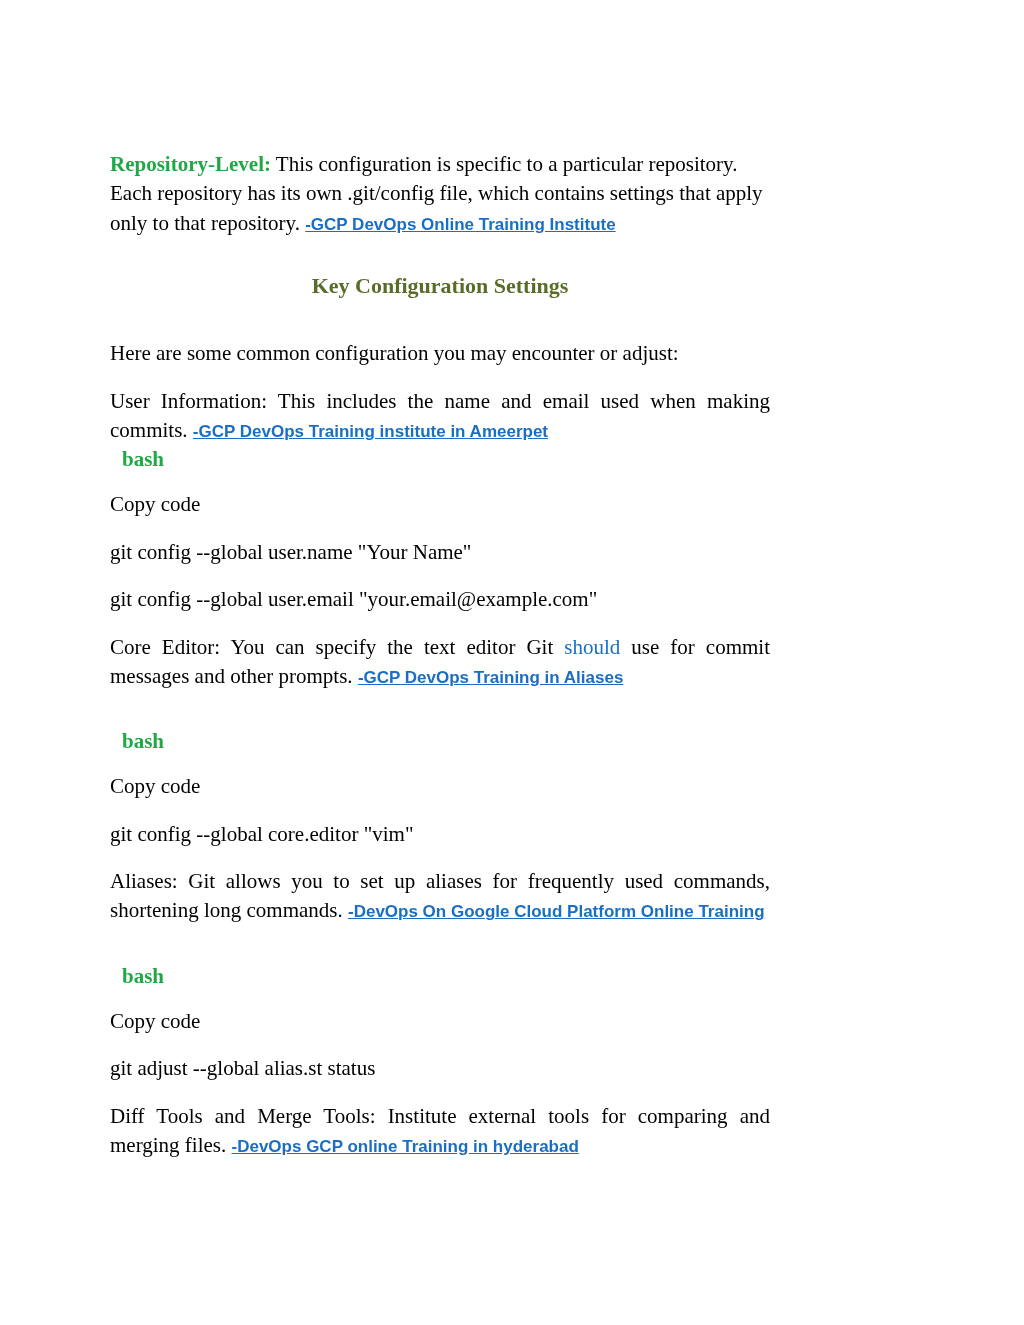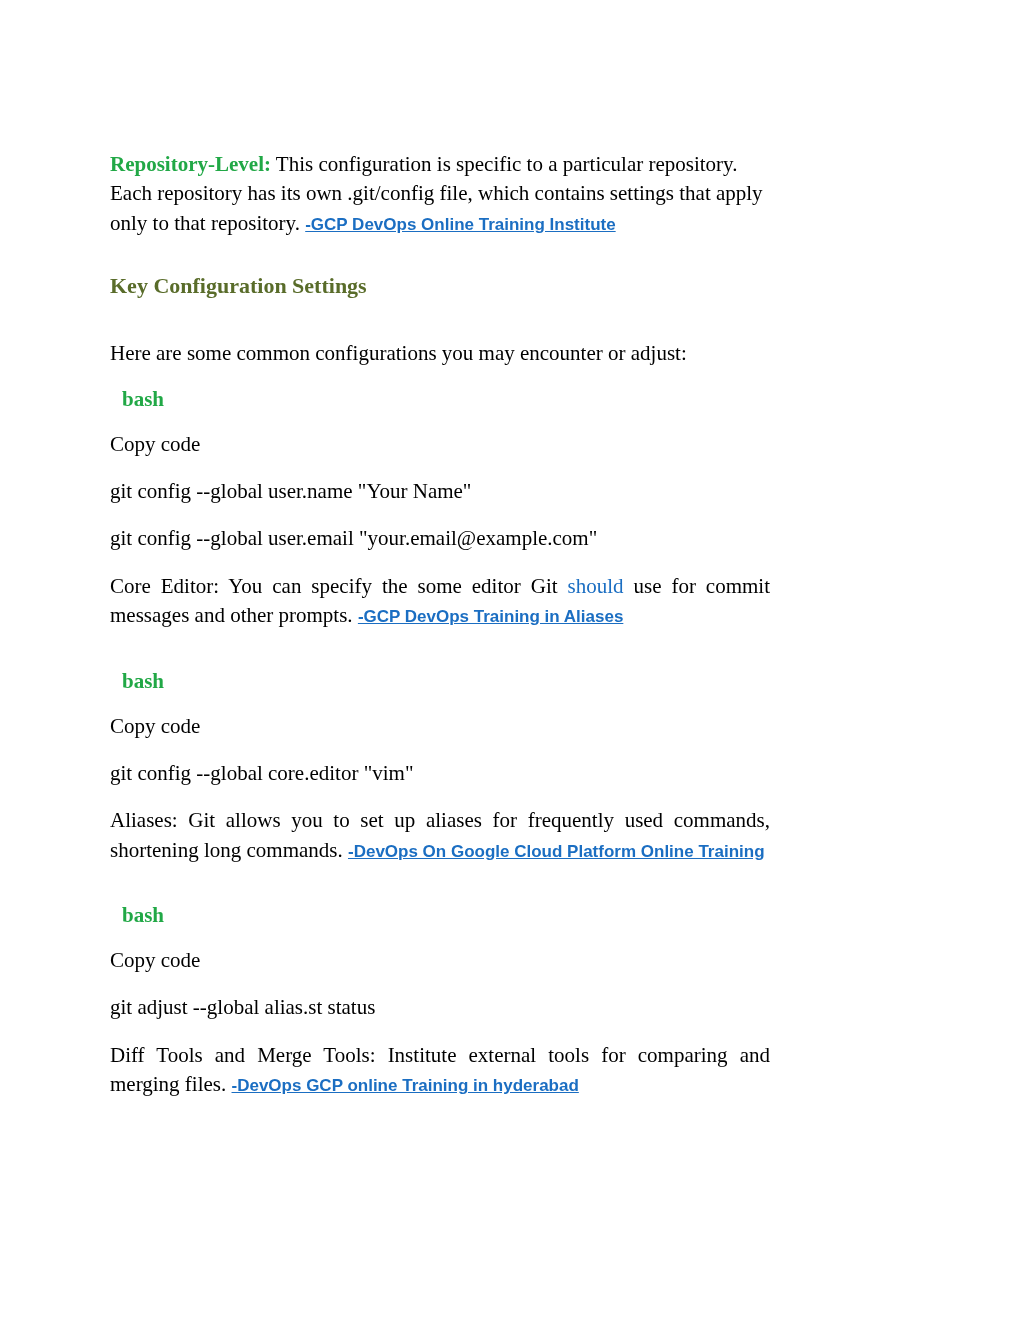--- a/index.html
+++ b/index.html
@@ -38,20 +38,21 @@
     font-weight: bold;
     font-size: 17px;
   }
   .link-inline {
     color: #1b6ec2;
   }
   .heading {
     font-size: 22px;
     font-weight: bold;
     margin: 35px 0 40px 0;
+    text-align: center;
   }
   .bash {
     color: #21a846;
     font-weight: bold;
     font-size: 21px;
     margin: 0 0 18px 12px;
   }
   .bash-spaced {
     margin-top: 38px;
   }
@@ -66,32 +67,35 @@
 <body>
 
 <div class="page">
 
   <p class="p">
     <span class="green-bold">Repository-Level:</span><span> This configuration is specific to a particular repository. Each repository has its own .git/config file, which contains settings that apply only to that repository.   </span><a class="link">-GCP DevOps Online Training Institute</a>
   </p>
 
   <p class="heading olive-bold">Key Configuration Settings</p>
 
-  <p class="p after-heading">Here are some common configurations you may encounter or adjust:</p>
+  <p class="p after-heading">Here are some common configuration you may encounter or adjust:</p>
 
+  <p class="p justify tight-bottom">
+    <span>User Information: This includes the name and email used when making commits.   </span><a class="link">-GCP DevOps Training institute in Ameerpet</a>
+  </p>
   <p class="bash">bash</p>
 
   <p class="p">Copy code</p>
 
   <p class="p">git config --global user.name "Your Name"</p>
 
   <p class="p">git config --global user.email "your.email@example.com"</p>
 
   <p class="p justify">
-    <span>Core Editor: You can specify the some editor Git </span><a class="link-inline">should</a><span> use for commit messages and other prompts.   </span><a class="link">-GCP DevOps Training in Aliases</a>
+    <span>Core Editor: You can specify the text editor Git </span><a class="link-inline">should</a><span> use for commit messages and other prompts.   </span><a class="link">-GCP DevOps Training in Aliases</a>
   </p>
 
   <p class="bash bash-spaced">bash</p>
 
   <p class="p">Copy code</p>
 
   <p class="p">git config --global core.editor "vim"</p>
 
   <p class="p justify">
     <span>Aliases: Git allows you to set up aliases for frequently used commands, shortening long commands.   </span><a class="link">-DevOps On Google Cloud Platform Online Training</a>

